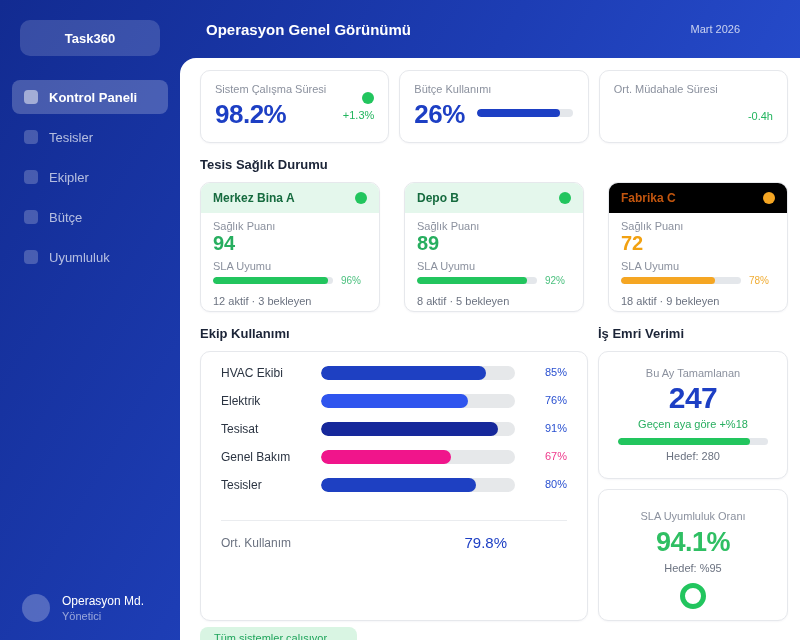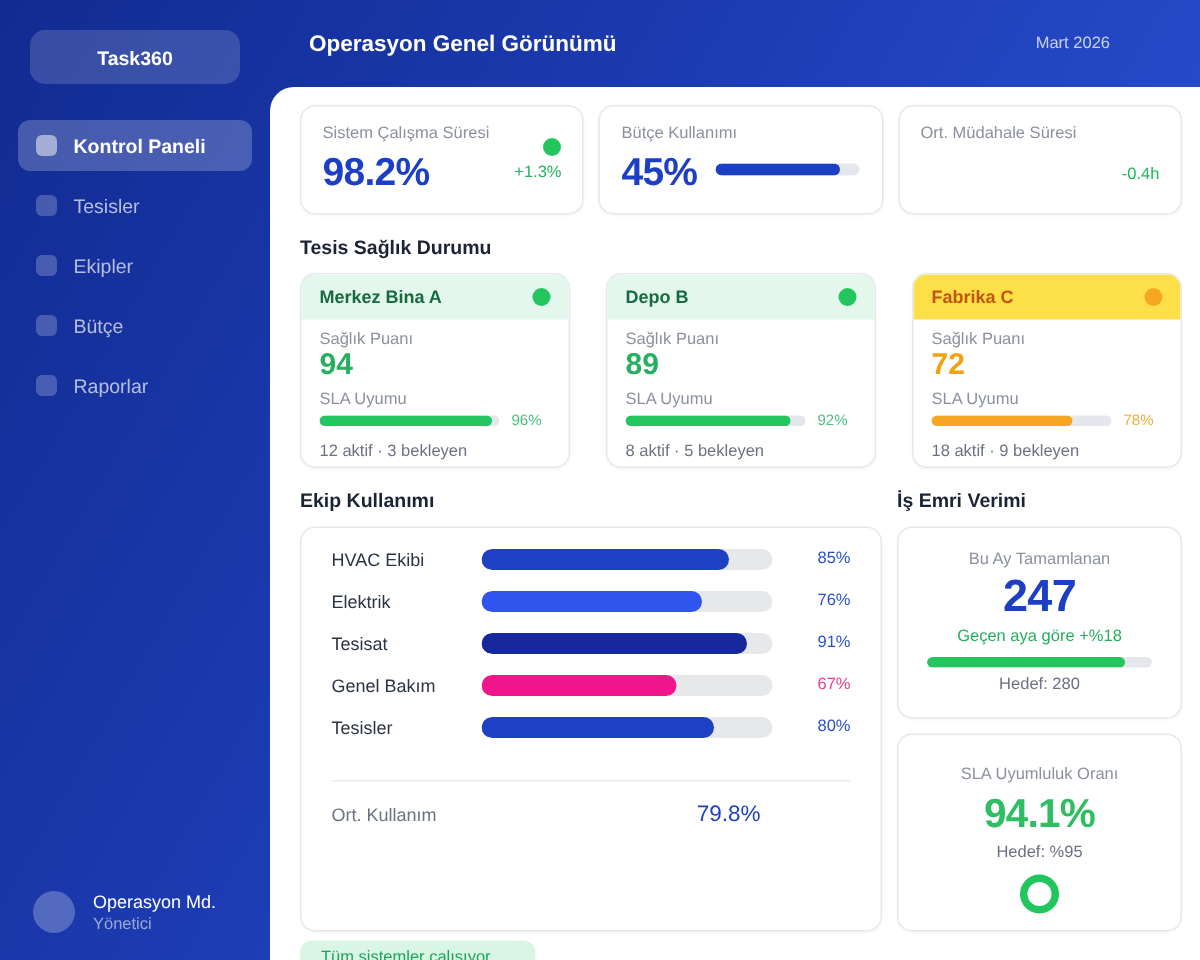--- a/index.html
+++ b/index.html
@@ -107,21 +107,21 @@
     <div class="nav-item">
       <span class="sq"></span>
       <span>Ekipler</span>
     </div>
     <div class="nav-item">
       <span class="sq"></span>
       <span>Bütçe</span>
     </div>
     <div class="nav-item">
       <span class="sq"></span>
-      <span>Raporlar</span>
+      <span>Uyumluluk</span>
     </div>
   </div>
   <div class="user">
     <div class="avatar"></div>
     <div>
       <div class="user-name">Operasyon Md.</div>
       <div class="user-role">Yönetici</div>
     </div>
   </div>
 </div>
@@ -142,21 +142,21 @@
       </div>
       <div class="kpi-right">
         <span class="dot"></span>
         <span class="trend">+1.3%</span>
       </div>
     </div>
     <div class="card kpi">
       <div style="width:100%">
         <div class="kpi-label">Bütçe Kullanımı</div>
         <div style="display:flex; align-items:center; gap:12px;">
-          <div class="kpi-value">45%</div>
+          <div class="kpi-value">26%</div>
           <div class="kpi-bar-wrap">
             <div class="kpi-track">
                 <div class="kpi-fill" style="width: 87%;"></div>
               </div>
           </div>
         </div>
       </div>
     </div>
     <div class="card kpi">
       <div>
@@ -204,21 +204,21 @@
           <div class="track">
               <div class="fill" style="width: 92%; background: rgb(34, 197, 94);"></div>
             </div>
           <span class="sla-pct" style="color: rgb(76, 192, 127);">92%</span>
         </div>
         <div class="fac-meta">8 aktif · 5 bekleyen</div>
       </div>
     </div>
 
     <div class="card fac">
-      <div class="fac-head" style="background: #fde047;">
+      <div class="fac-head" style="background: #000000;">
         <span style="color: rgb(194, 85, 14);">Fabrika C</span>
         <span class="dot" style="background: rgb(245, 166, 35);"></span>
       </div>
       <div class="fac-body">
         <div class="mini-label">Sağlık Puanı</div>
         <div class="fac-health" style="color: rgb(242, 161, 17);">72</div>
         <div class="mini-label" style="margin-top:5px">SLA Uyumu</div>
         <div class="sla-row">
           <div class="track">
               <div class="fill" style="width: 78%; background: rgb(245, 166, 35);"></div>

